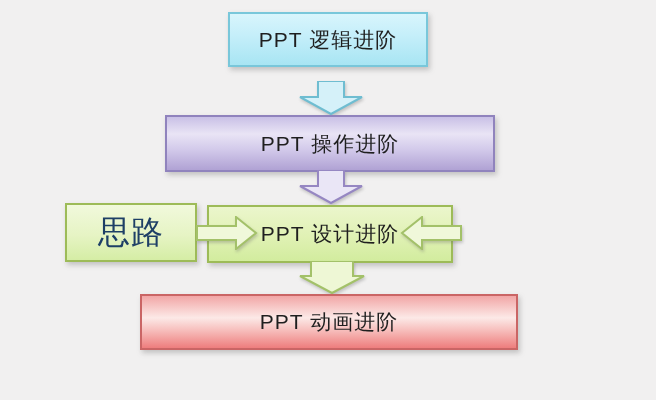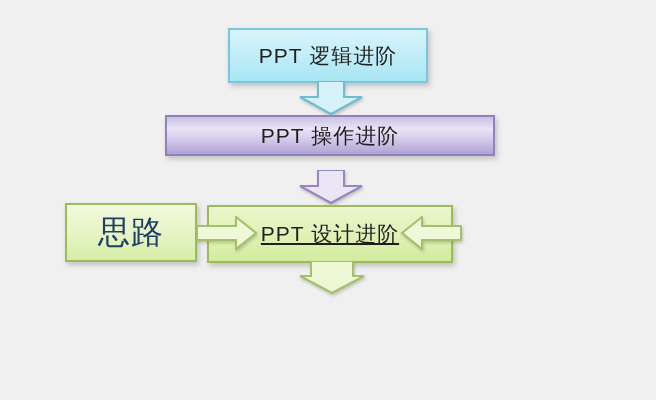--- a/index.html
+++ b/index.html
@@ -23,39 +23,38 @@
     box-sizing: border-box;
     box-shadow: 2px 3px 5px rgba(110,110,110,0.35);
     color: #1f1f1f;
     letter-spacing: 1px;
     white-space: nowrap;
   }
   .box.stack { font-size: 21px; }
   .box.side  { font-size: 32px; color: #1e3f66; }
 
   .box-logic {
-    left: 228px; top: 28px; width: 200px; height: 55px;
+    left: 228px; top: 12px; width: 200px; height: 55px;
     border: 2px solid #79c7da;
     background: linear-gradient(180deg, #d8f5fc 0%, #c6effa 40%, #a8e5f3 100%);
   }
   .box-operation {
-    left: 165px; top: 115px; width: 330px; height: 41px;
+    left: 165px; top: 115px; width: 330px; height: 57px;
     border: 2px solid #9083bd;
     background: linear-gradient(180deg, #c9c0e6 0%, #e9e4f5 32%, #d2c9ea 62%, #b0a2d4 100%);
   }
   .box-ideas {
     left: 65px; top: 203px; width: 132px; height: 59px;
     border: 2px solid #9dbb58;
     background: linear-gradient(180deg, #f1f9dc 0%, #e6f4c4 55%, #d5eda5 100%);
   }
   .box-design {
     left: 207px; top: 205px; width: 246px; height: 58px;
     border: 2px solid #9dbb58;
     background: linear-gradient(180deg, #ebf6cc 0%, #e0f1b4 55%, #d2ec9e 100%);
-    text-decoration: underline;
   }
   .box-layout {
     left: 460px; top: 203px; width: 132px; height: 59px;
     border: 2px solid #9dbb58;
     background: linear-gradient(180deg, #f1f9dc 0%, #e6f4c4 55%, #d5eda5 100%);
   }
   .box-animation {
     left: 140px; top: 294px; width: 378px; height: 56px;
     border: 2px solid #ca6565;
     background: linear-gradient(180deg, #f1a6a6 0%, #fce9e7 42%, #f6bab8 68%, #ee7d7d 100%);
@@ -102,14 +101,17 @@
   </svg>
 
   <svg class="arrow" style="left:400px; top:216px;" width="62" height="34" viewBox="0 0 62 34">
     <polygon points="61,10 22,10 22,1 2,17 22,33 22,24 61,24" fill="#f0f8da" stroke="#a3c169"></polygon>
   </svg>
 
   <svg class="arrow" style="left:292px; top:261px;" width="80" height="34" viewBox="0 0 80 34">
     <polygon points="19,0 61,0 61,15 72,15 40,32 8,15 19,15" fill="#eef7d5" stroke="#a3c169"></polygon>
   </svg>
 
+  <div class="box stack box-animation">
+    <span>PPT 动画进阶</span>
+  </div>
 
 </div>
 
 </body></html>

